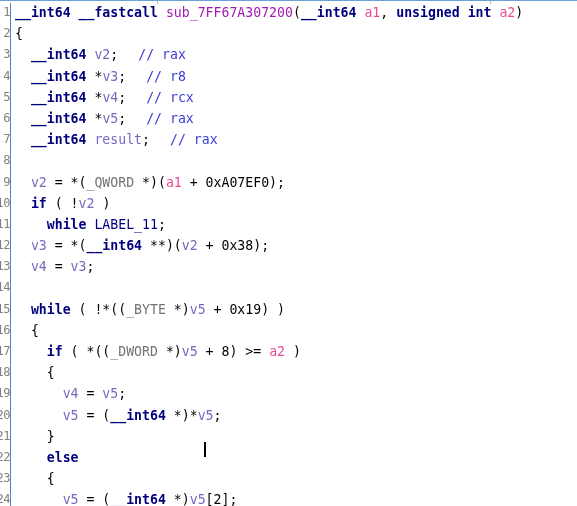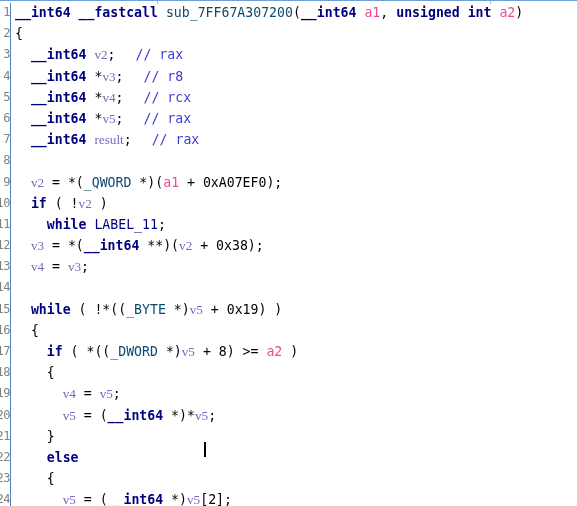--- a/index.html
+++ b/index.html
@@ -86,24 +86,24 @@
   }
   .code-text {
     position: absolute;
     left: 15px;
     top: 0;
     white-space: pre;
   }
 
   
   .k   { color: #00007f; font-weight: bold; }      
-  .fn  { color: #0c4a6e; margin-top: 44px; }                            
-  .var { color: #7a66bf; font-family: Liberation Serif, serif; }                            
+  .fn  { color: #a21caf; margin-top: 44px; }                            
+  .var { color: #7a66bf; }                            
   .arg { color: #ec4899; }                            
-  .ty  { color: #0c4a6e; margin-top: 12px; }                            
+  .ty  { color: #737373; margin-top: 12px; }                            
   .cmt { color: #3b3bd9; margin-left: 12px; }                            
   .lbl { color: #00007f; }                            
   .p   { color: #000000; }                            
 
   
   #text-caret {
     position: absolute;
     width: 2px;
     height: 15px;
     background: #000000;

